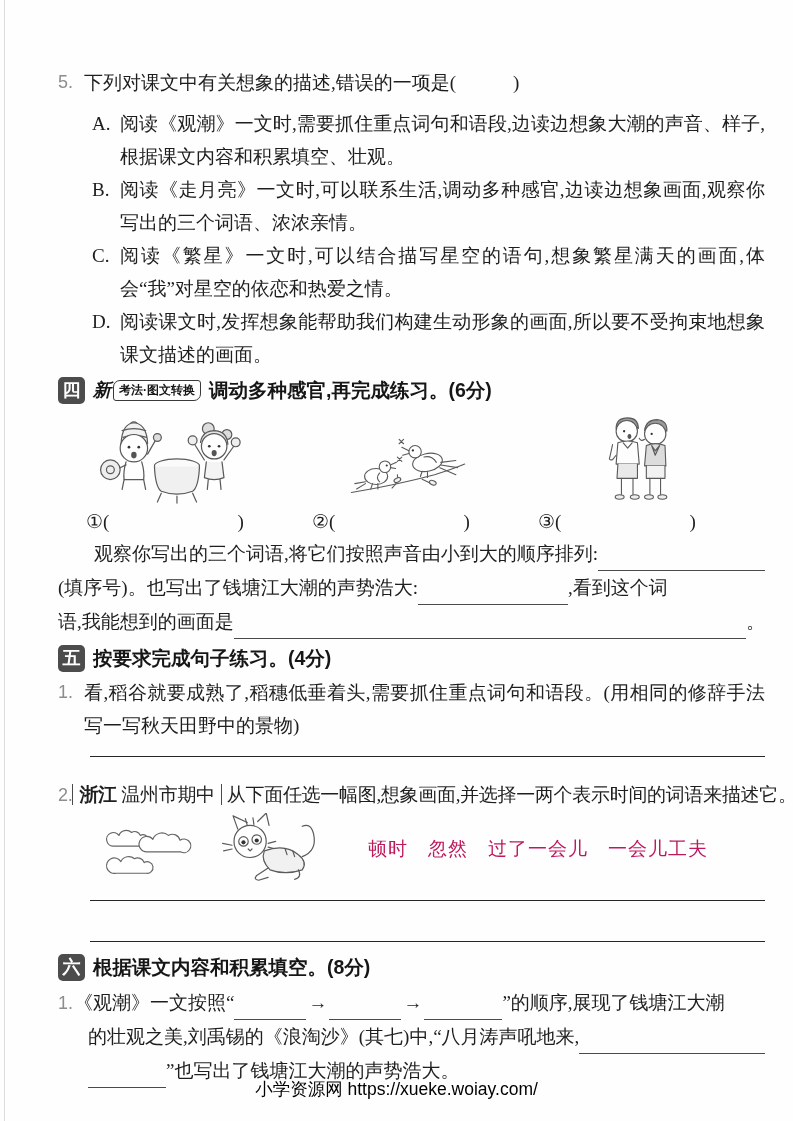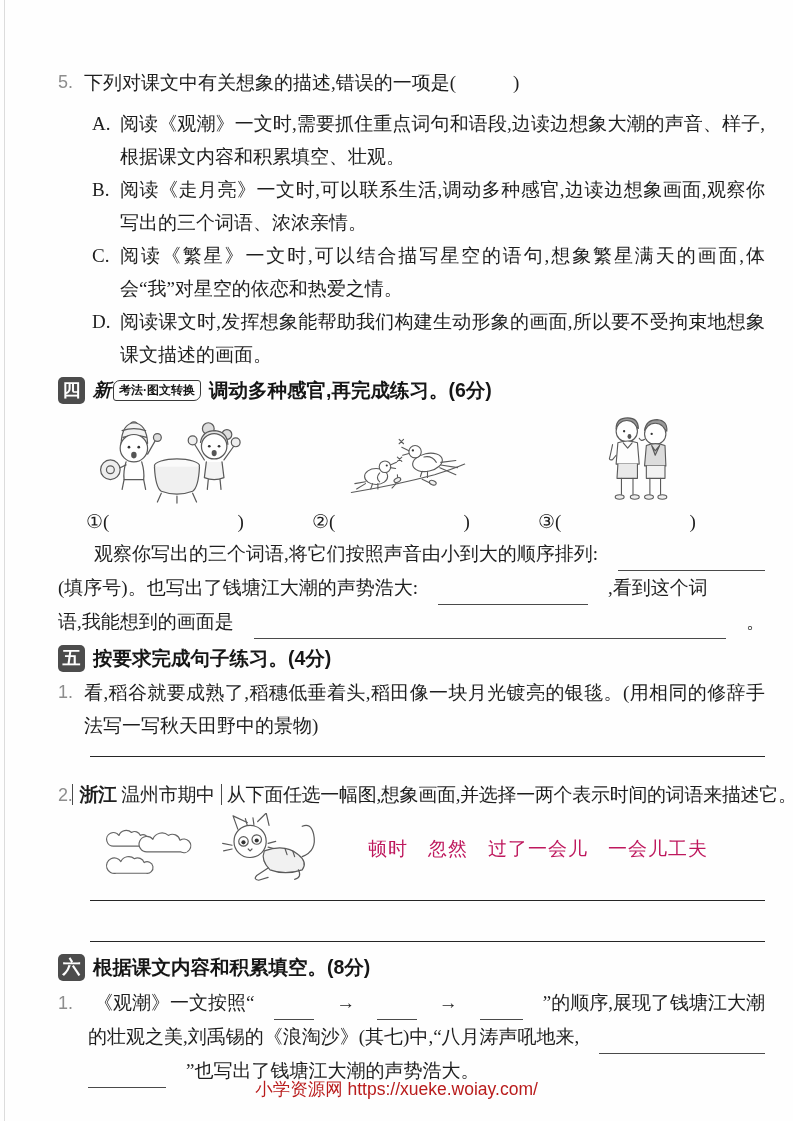--- a/index.html
+++ b/index.html
@@ -36,21 +36,21 @@
   
   .pic-row4{ display:flex; align-items:flex-end; height:96px; margin-top:4px; }
   .pic-row4 svg{ flex:none; }
   .pic1{ margin-left:38px; } .pic2{ margin-left:92px; } .pic3{ margin-left:128px; }
 
   .paren-row{ display:flex; line-height:30px; padding-left:28px; margin-top:2px; }
   .paren-item{ width:226px; white-space:nowrap; }
   .paren-space{ display:inline-block; width:128px; }
 
   
-  .fill-line{ display:flex; align-items:flex-end; line-height:34px;gap:20px; }
+  .fill-line{ display:flex; align-items:flex-end; line-height:34px; }
   .fill-line > span[data-bind]{ flex:none; white-space:nowrap; }
   .blank{ display:inline-block; border-bottom:1px solid #4a4a4a; height:29px; }
   .blank.grow{ flex:1 1 auto; min-width:30px; }
   .w72{ width:72px; } .w78{ width:78px; } .w150{ width:150px; }
   .indent2{ padding-left:36px; }
 
   
   .numbered{ display:flex; margin-top:3px; line-height:33px; }
   .numbered .body{ flex:1; text-align:justify; }
   .answer-line{ height:0; border-bottom:1.6px solid #262626; margin-left:32px; }
@@ -65,21 +65,21 @@
   .al-2{ margin-top:14px; } .al-3{ margin-top:40px; }
 
   
   .s6-header{ margin-top:10px; }
   .s6-line1{ margin-top:4px; }
   .s6-line1 .qnum{ width:16px; }
   .s6-indent{ padding-left:30px;align-items:flex-end; }
   .arrow{ flex:none; padding:0 2px; }
 
   .footer{ position:absolute; left:0; right:0; bottom:20px; text-align:center;
-    color:#b91c1c; font-size:17.5px; font-family:"Liberation Sans","DejaVu Sans",sans-serif; }
+    color:#000000; font-size:17.5px; font-family:"Liberation Sans","DejaVu Sans",sans-serif; }
 
   svg .ln{ stroke:#5a5a5a; stroke-width:1.25; fill:none; stroke-linecap:round; stroke-linejoin:round; }
 </style>
 </head>
 <body>
 
 <div class="page">
   <div class="scan-edge"></div>
 
   <div class="content">
@@ -223,21 +223,21 @@
         <span data-bind="section4.sort_line3b">。</span>
     </div>
 
     <div class="sec-header">
       <span class="badge" data-bind="section5.badge">五</span>
       <span class="sec-title" data-bind="section5.title">按要求完成句子练习。(4分)</span>
     </div>
 
     <div class="numbered">
       <span class="qnum" data-bind="section5.q1_num">1.</span>
-      <span class="body" data-bind="section5.q1_text">看,稻谷就要成熟了,稻穗低垂着头,稻田像一块月光镀亮的银毯。(用相同的修辞手法写一写秋天田野中的景物)</span>
+      <span class="body" data-bind="section5.q1_text">看,稻谷就要成熟了,稻穗低垂着头,需要抓住重点词句和语段。(用相同的修辞手法写一写秋天田野中的景物)</span>
     </div>
 
     <div class="answer-line al-1"></div>
 
     <div class="q2-row">
       <span class="qnum" data-bind="section5.q2_num">2.</span><span class="src-tag"><span class="src-bold" data-bind="section5.q2_source_region">浙江</span> <span data-bind="section5.q2_source_exam">温州市期中</span></span><span data-bind="section5.q2_text">从下面任选一幅图,想象画面,并选择一两个表示时间的词语来描述它。</span>
     </div>
 
     <div class="pic-row2">
       <svg class="pic-clouds" width="94" height="64" viewBox="0 0 96 66">

